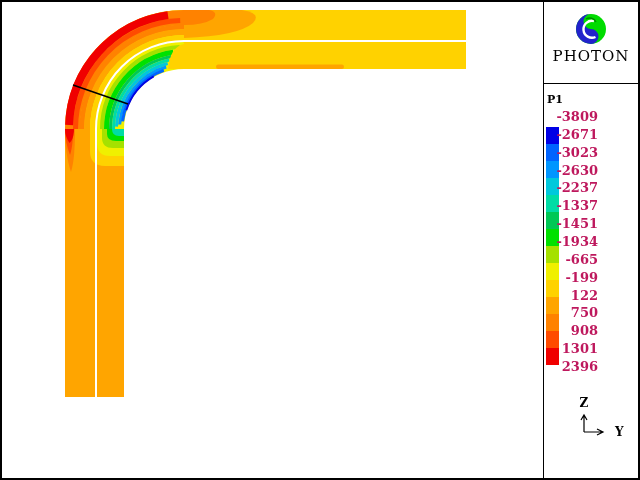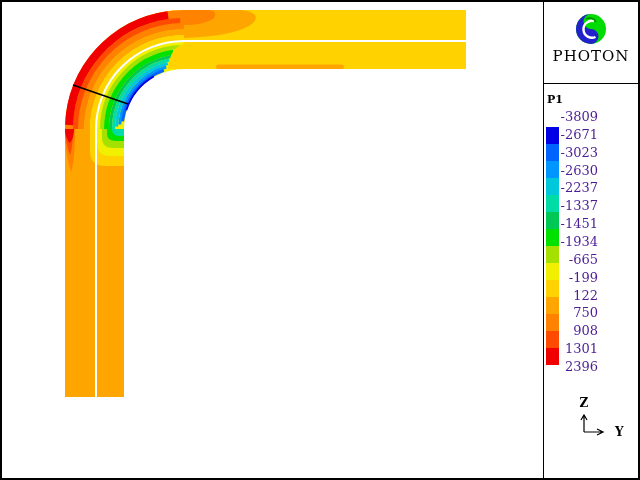--- a/index.html
+++ b/index.html
@@ -10,21 +10,21 @@
   .frame{position:absolute;inset:0;border:2px solid #000;pointer-events:none;z-index:50;}
   .plot-svg{position:absolute;left:0;top:0;width:640px;height:480px;}
   .panel-divider{position:absolute;left:543px;top:0;width:1px;height:480px;background:#000;}
   .logo-box{position:absolute;left:544px;top:0;width:94px;height:83px;border-bottom:1px solid #000;background:#fff;}
   .logo-svg{position:absolute;left:30px;top:13px;}
   .wordmark{position:absolute;left:0;top:47px;width:94px;text-align:center;
     font-size:15px;font-weight:normal;letter-spacing:1px;color:#000;}
   .legend-title{position:absolute;left:547px;top:93px;font-size:11px;font-weight:bold;color:#000;}
   .legend-swatches{position:absolute;left:546px;top:127px;}
   .legend-label{position:absolute;left:546px;width:52px;text-align:right;
-    font-size:13px;font-weight:normal;color:#4c1d95;line-height:16px;white-space:pre;}
+    font-size:13px;font-weight:bold;color:#be185d;line-height:16px;white-space:pre;}
   .axis-svg{position:absolute;left:570px;top:392px;}
   .axis-text{font-family:"DejaVu Serif","Liberation Serif",serif;font-size:12px;font-weight:bold;fill:#000;}
 </style>
 </head>
 <body>
 
 <div class="screen">
 
   <svg class="plot-svg" viewBox="0 0 640 480">
 

